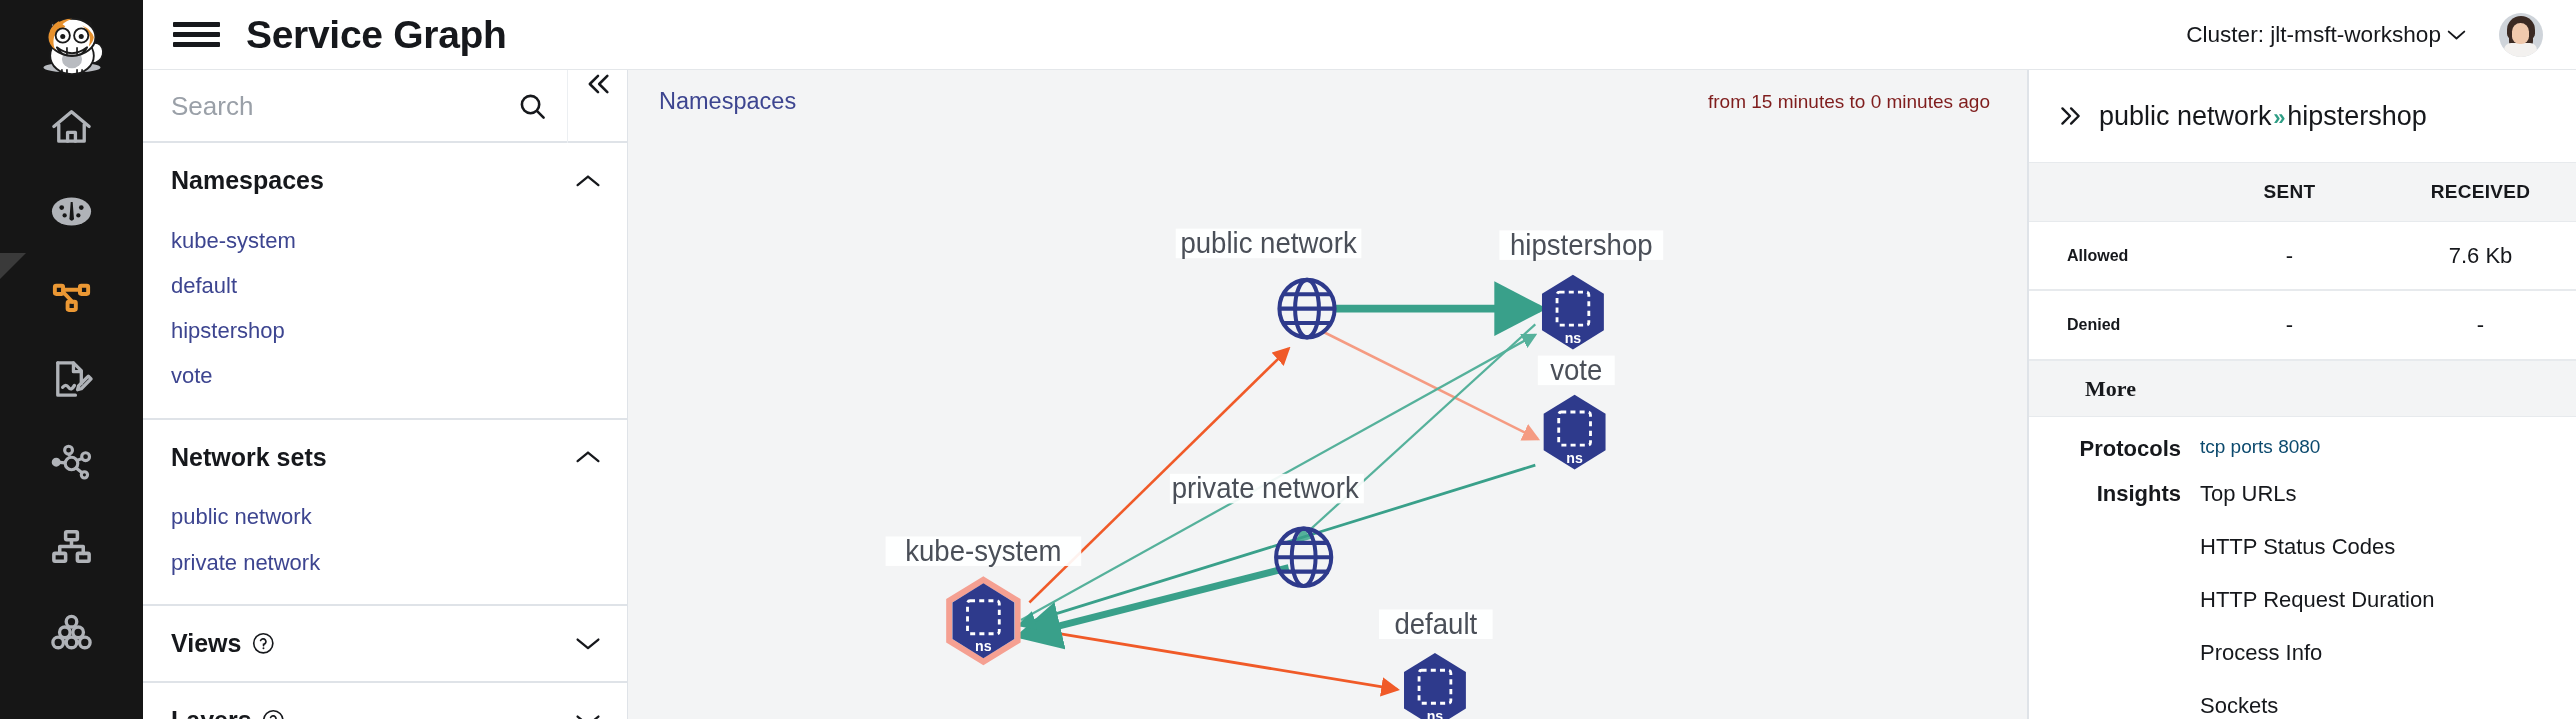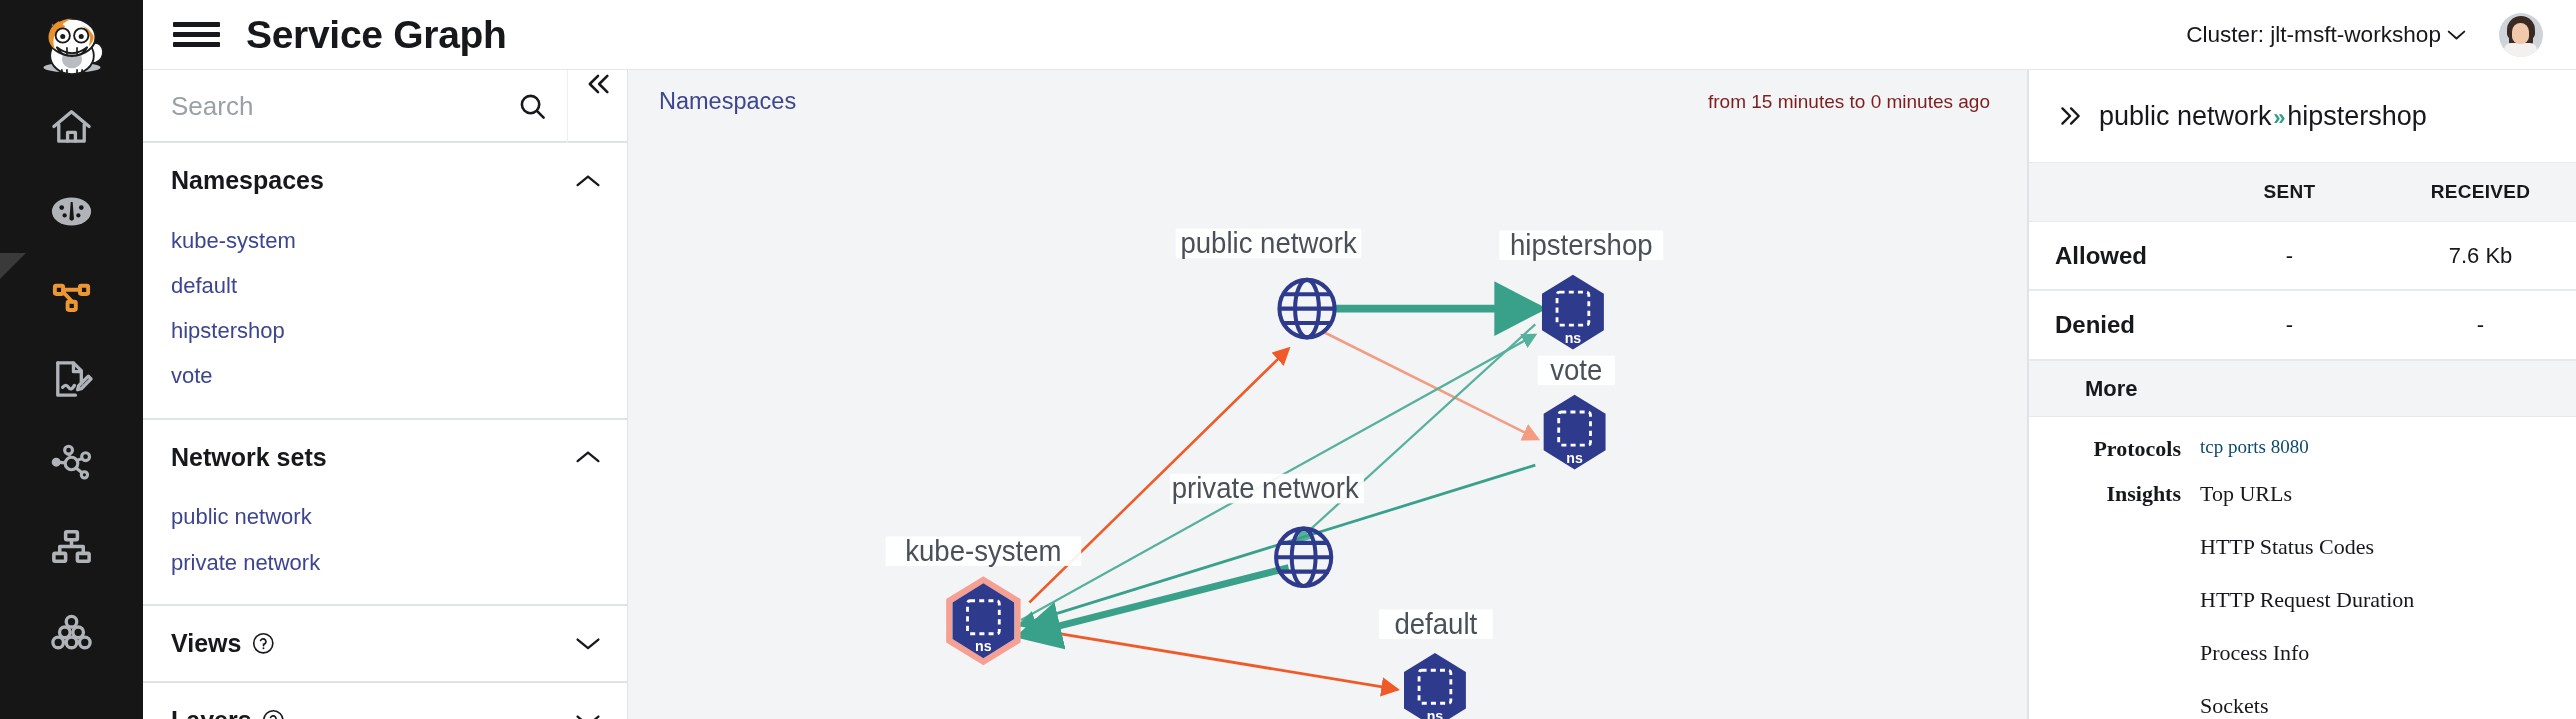--- a/index.html
+++ b/index.html
@@ -145,28 +145,29 @@
     display: flex; background: #f3f4f5;
     height: 61px; align-items: center;
     border-top: 1.7px solid #e7eaed; border-bottom: 1.7px solid #e7eaed;
   }
   .rp-col-label { width: 165px; }
   .rp-col { flex: 1; text-align: center; font-size: 19px; font-weight: 700; color: #16181c; letter-spacing: 0.3px; }
   .rp-row {
     display: flex; align-items: center; height: 71px;
     border-bottom: 2.6px solid #e7eaed;
   }
-  .rp-rowlabel { width: 165px; padding-left: 26px; font-size: 24px; font-weight: 700; color: #16181c; }
+  .rp-rowlabel { width: 165px; padding-left: 38px; font-size: 16px; font-weight: 700; color: #16181c; }
   .rp-cell { flex: 1; text-align: center; font-size: 22px; color: #16181c; }
   .rp-more {
     height: 57px; background: #f3f4f5; display: flex; align-items: center;
     padding-left: 56px; font-size: 22px; font-weight: 700; color: #16181c;
     border-bottom: 1.7px solid #e7eaed;
-  }
-  .rp-kv { display: flex; padding: 19px 17px 0 0; font-family: Liberation Serif, serif; }
+    font-family: Liberation Serif, serif;
+  }
+  .rp-kv { display: flex; padding: 19px 17px 0 0; }
   .rp-k { width: 171px; text-align: right; padding-right: 19px; font-size: 22px; font-weight: 700; color: #16181c; }
   .rp-v { font-size: 19px; color: #0c4a6e; }
   .rp-vlist { display: flex; flex-direction: column; gap: 27px; }
   .rp-vlist .rp-link { font-size: 22px; color: #16181c; cursor: pointer; }
 </style>
 </head>
 <body>
 
 <div class="app">
 

